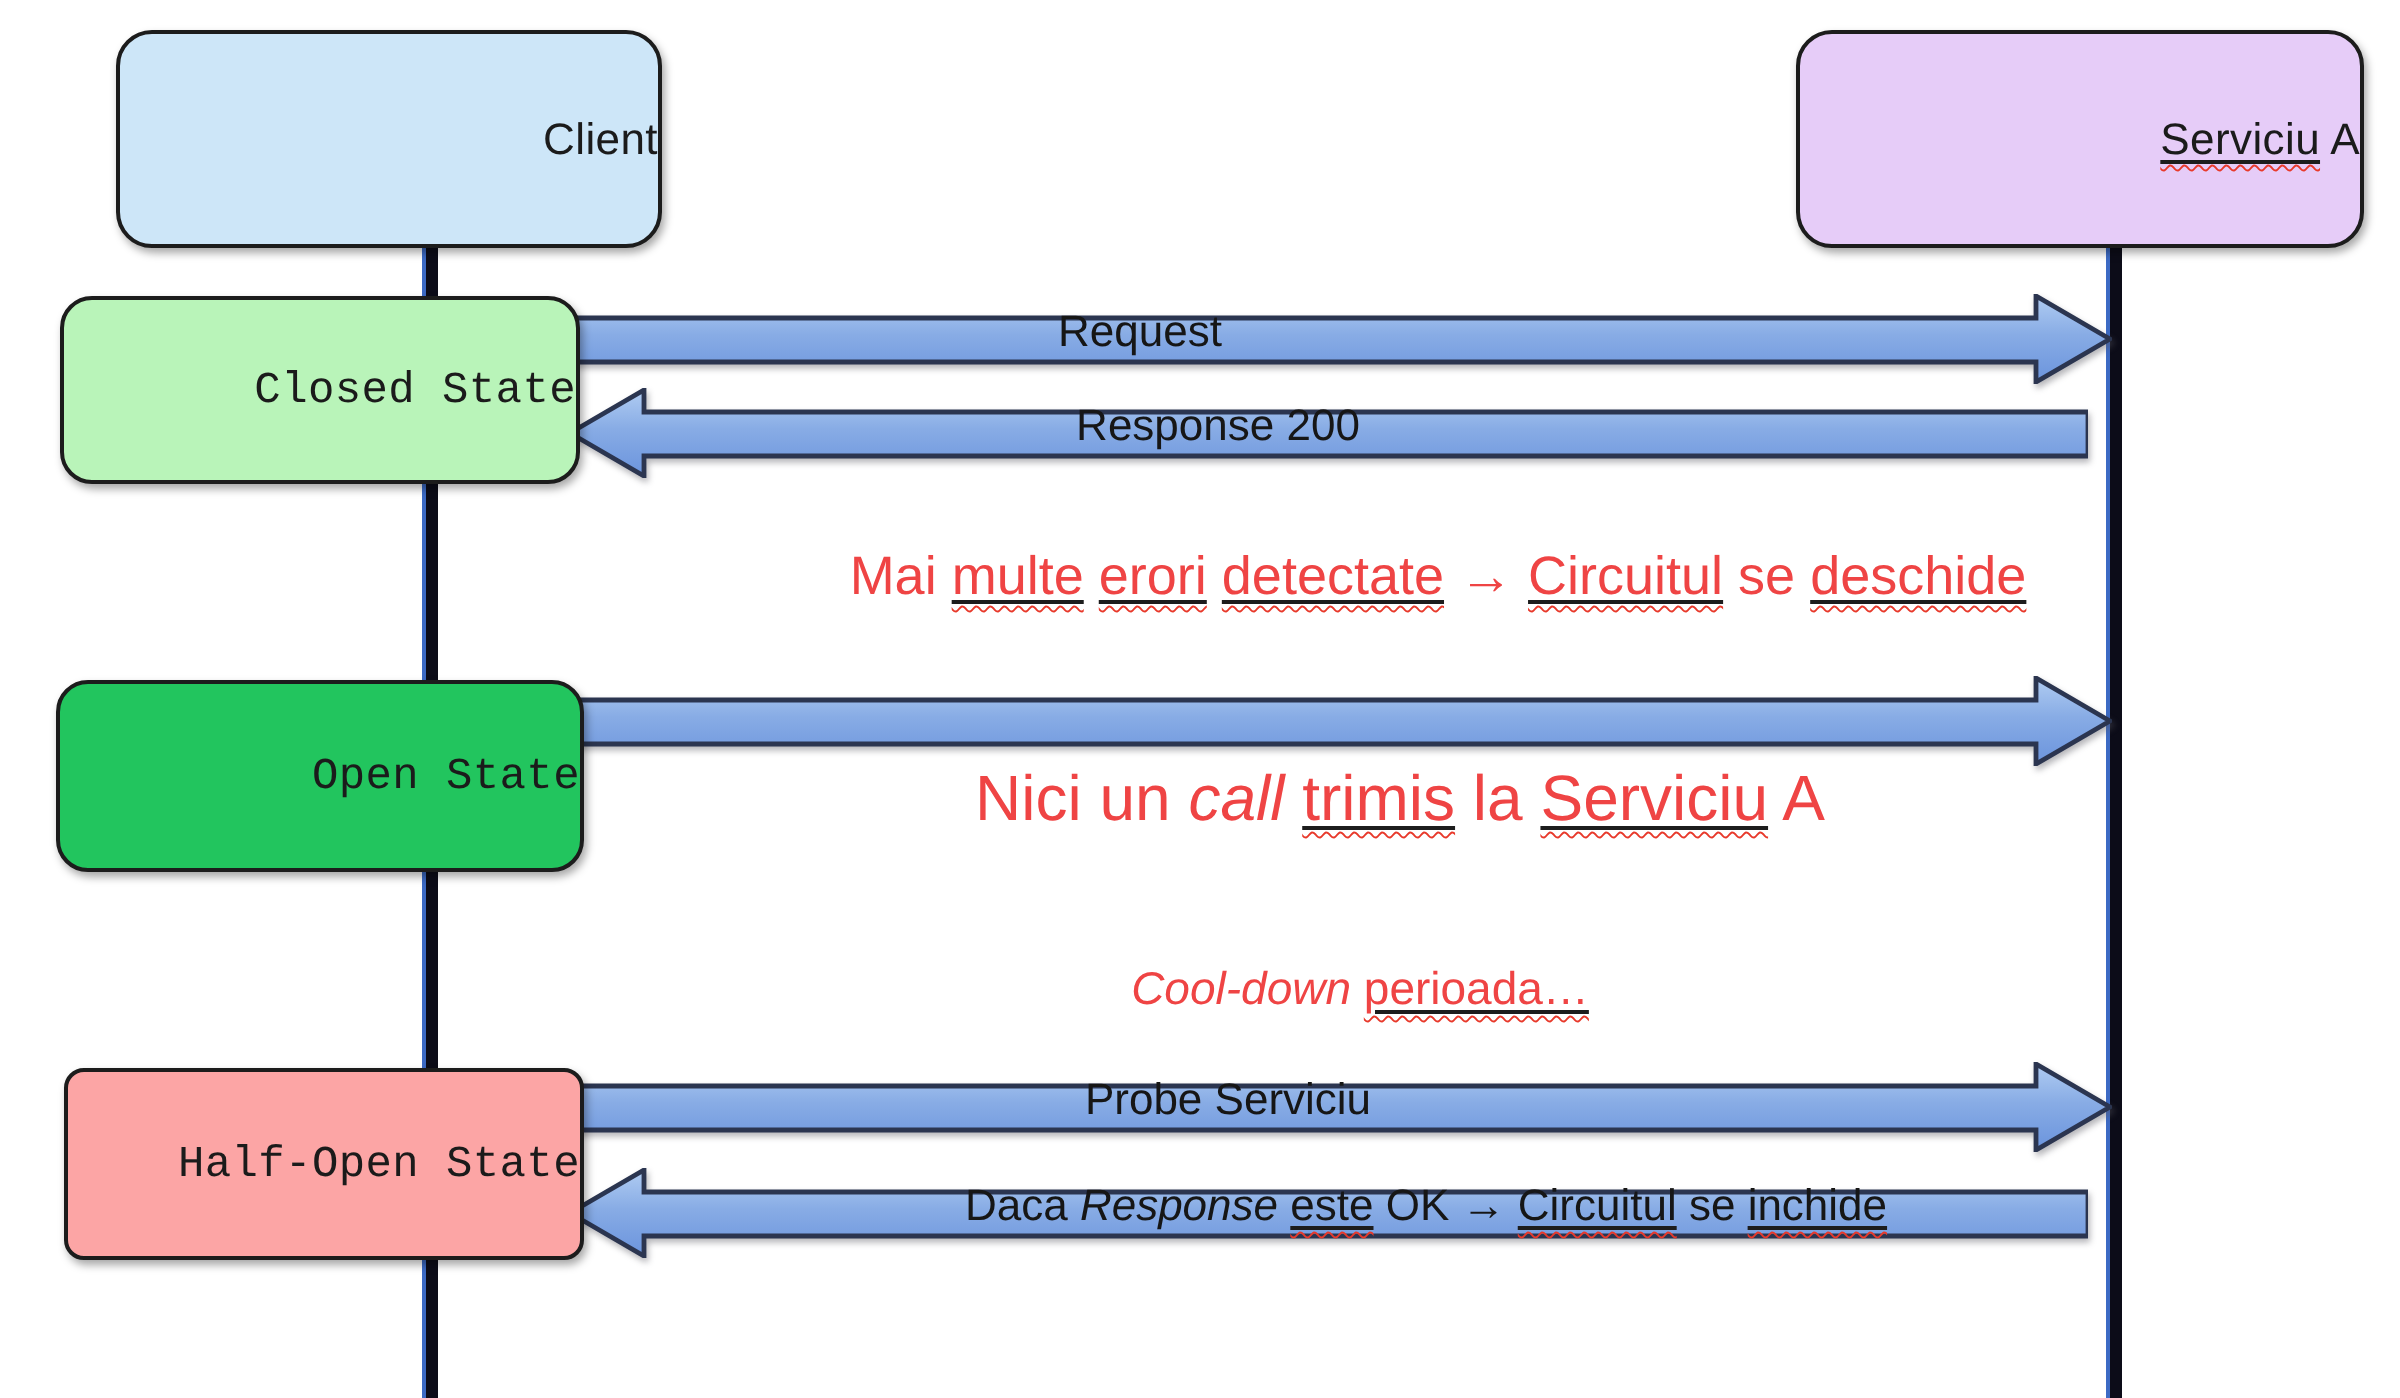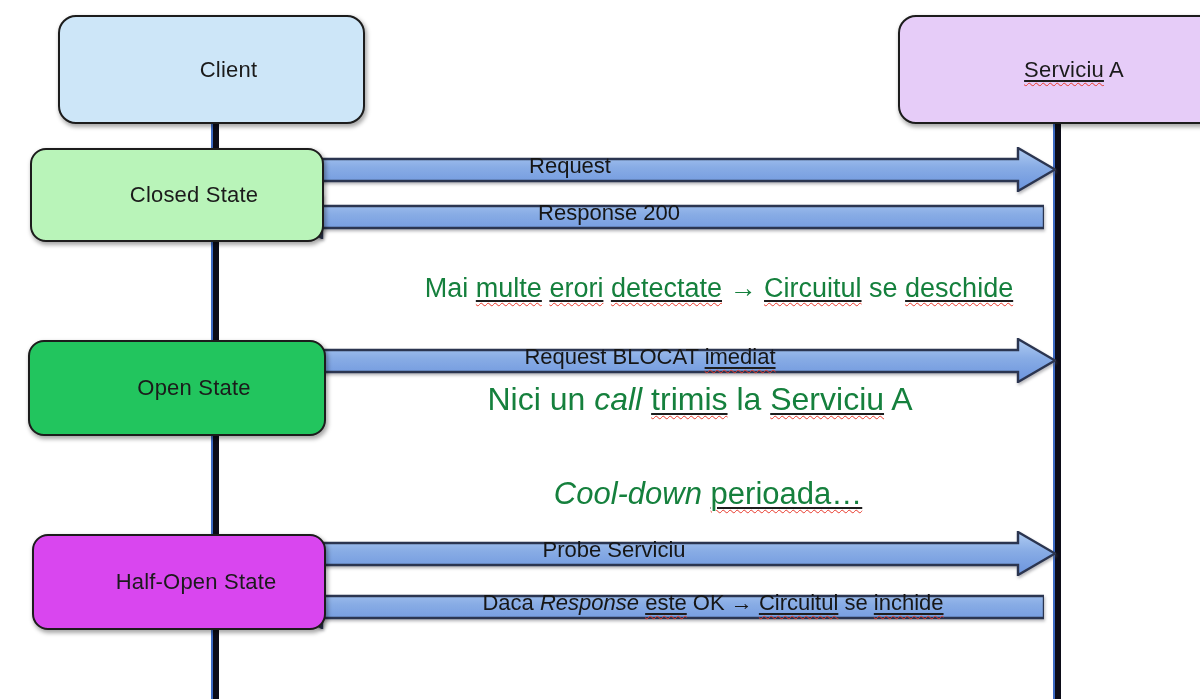--- a/index.html
+++ b/index.html
@@ -4,51 +4,51 @@
 <style>
   html,body{margin:0;padding:0;}
   body{background:#ffffff;font-family:"Liberation Sans", sans-serif;}
   #canvas{position:relative;width:1200px;height:699px;background:#ffffff;overflow:hidden;color:#1b1b1b;}
 
   
   .lifeline{position:absolute;width:8px;z-index:1;
     background:linear-gradient(to right,#3c6ac4 0 2px,#0c0c18 2px 100%);}
 
   
-  .nodebox{position:absolute;z-index:3;display:flex;align-items:center;justify-content:center;
+  .nodebox{position:absolute;z-index:3;display:flex;align-items:center;justify-content:flex-end;
     border:2.2px solid #1c1c1c;box-shadow:1.5px 2.5px 4px rgba(0,0,0,.35);
-    font-size:22px;letter-spacing:.2px;padding-left:34px;}
+    font-size:22px;letter-spacing:.2px;}
   .actor{border-radius:18px;}
-  .state{border-radius:16px;}
+  .state{border-radius:16px;font-family:Liberation Mono, monospace;}
   .box-client{left:58px;top:15px;width:269px;height:105px;background:#cde6f8;}
   .box-service{left:898px;top:15px;width:280px;height:105px;background:#e6ccf8;}
   .box-closed{left:30px;top:148px;width:256px;height:90px;background:#b9f4b9;}
   .box-open{left:28px;top:340px;width:260px;height:92px;background:#22c55e;}
-  .box-half{left:32px;top:534px;width:256px;height:92px;background:#d946ef;}
+  .box-half{left:32px;top:534px;width:256px;height:92px;background:#fca5a5;border-radius:10px;}
 
   
   .arrow{position:absolute;z-index:2;filter:drop-shadow(1.5px 2.5px 1.5px rgba(90,90,100,.45));}
   .a1{left:286px;top:147px;}
   .a2{left:284px;top:194px;}
   .a3{left:288px;top:338px;}
   .a4{left:288px;top:531px;}
   .a5{left:284px;top:584px;}
 
   
   .mlabel{position:absolute;z-index:4;transform:translateX(-50%);white-space:nowrap;
     font-size:22px;line-height:28px;color:#161616;}
   .l1{left:570px;top:152px;}
   .l2{left:609px;top:199px;}
   .l3{left:650px;top:343px;}
   .l4{left:614px;top:536px;}
   .l5{left:713px;top:589px;}
-  .note{position:absolute;z-index:4;transform:translateX(-50%);white-space:nowrap;color:#15803d;}
+  .note{position:absolute;z-index:4;transform:translateX(-50%);white-space:nowrap;color:#ef4444;}
   .n1{left:719px;top:272px;font-size:27px;line-height:32px;}
   .n2{left:700px;top:385px;font-size:32px;line-height:29px;}
-  .n3{left:708px;top:478px;font-size:31px;line-height:32px;}
+  .n3{left:680px;top:478px;font-size:23px;line-height:32px;}
   .n4{left:669px;top:645px;font-size:24px;line-height:29px;}
 
   
   .it{font-style:italic;}
   .mw{text-decoration:underline;text-decoration-color:#1d1d1d;text-decoration-thickness:1.6px;text-underline-offset:3px;}
   .mw .wv{text-decoration:underline wavy #e8392b;text-decoration-thickness:1.4px;text-underline-offset:5px;}
   svg{display:block;}
 </style>
 </head>
 <body>
@@ -96,21 +96,20 @@
   </div>
   <div class="nodebox state box-open">
     <span><span>Open State</span></span>
   </div>
   <div class="nodebox state box-half">
     <span><span>Half-Open State</span></span>
   </div>
 
   <div class="mlabel l1"><span>Request</span></div>
   <div class="mlabel l2"><span>Response 200</span></div>
-  <div class="mlabel l3"><span>Request BLOCAT </span><span class="mw"><span class="wv">imediat</span></span></div>
   <div class="mlabel l4"><span>Probe Serviciu</span></div>
   <div class="mlabel l5"><span>Daca </span><span class="it">Response</span><span> </span><span class="mw"><span class="wv">este</span></span><span> OK → </span><span class="mw"><span class="wv">Circuitul</span></span><span> se </span><span class="mw"><span class="wv">inchide</span></span></div>
 
   <div class="note n1"><span>Mai </span><span class="mw"><span class="wv">multe</span></span><span> </span><span class="mw"><span class="wv">erori</span></span><span> </span><span class="mw"><span class="wv">detectate</span></span><span> → </span><span class="mw"><span class="wv">Circuitul</span></span><span> se </span><span class="mw"><span class="wv">deschide</span></span></div>
   <div class="note n2"><span>Nici un </span><span class="it">call</span><span> </span><span class="mw"><span class="wv">trimis</span></span><span> la </span><span class="mw"><span class="wv">Serviciu</span></span><span> A</span></div>
   <div class="note n3"><span class="it">Cool-down</span><span> </span><span class="mw"><span class="wv">perioada…</span></span></div>
 
 </div>
 
 </body></html>

